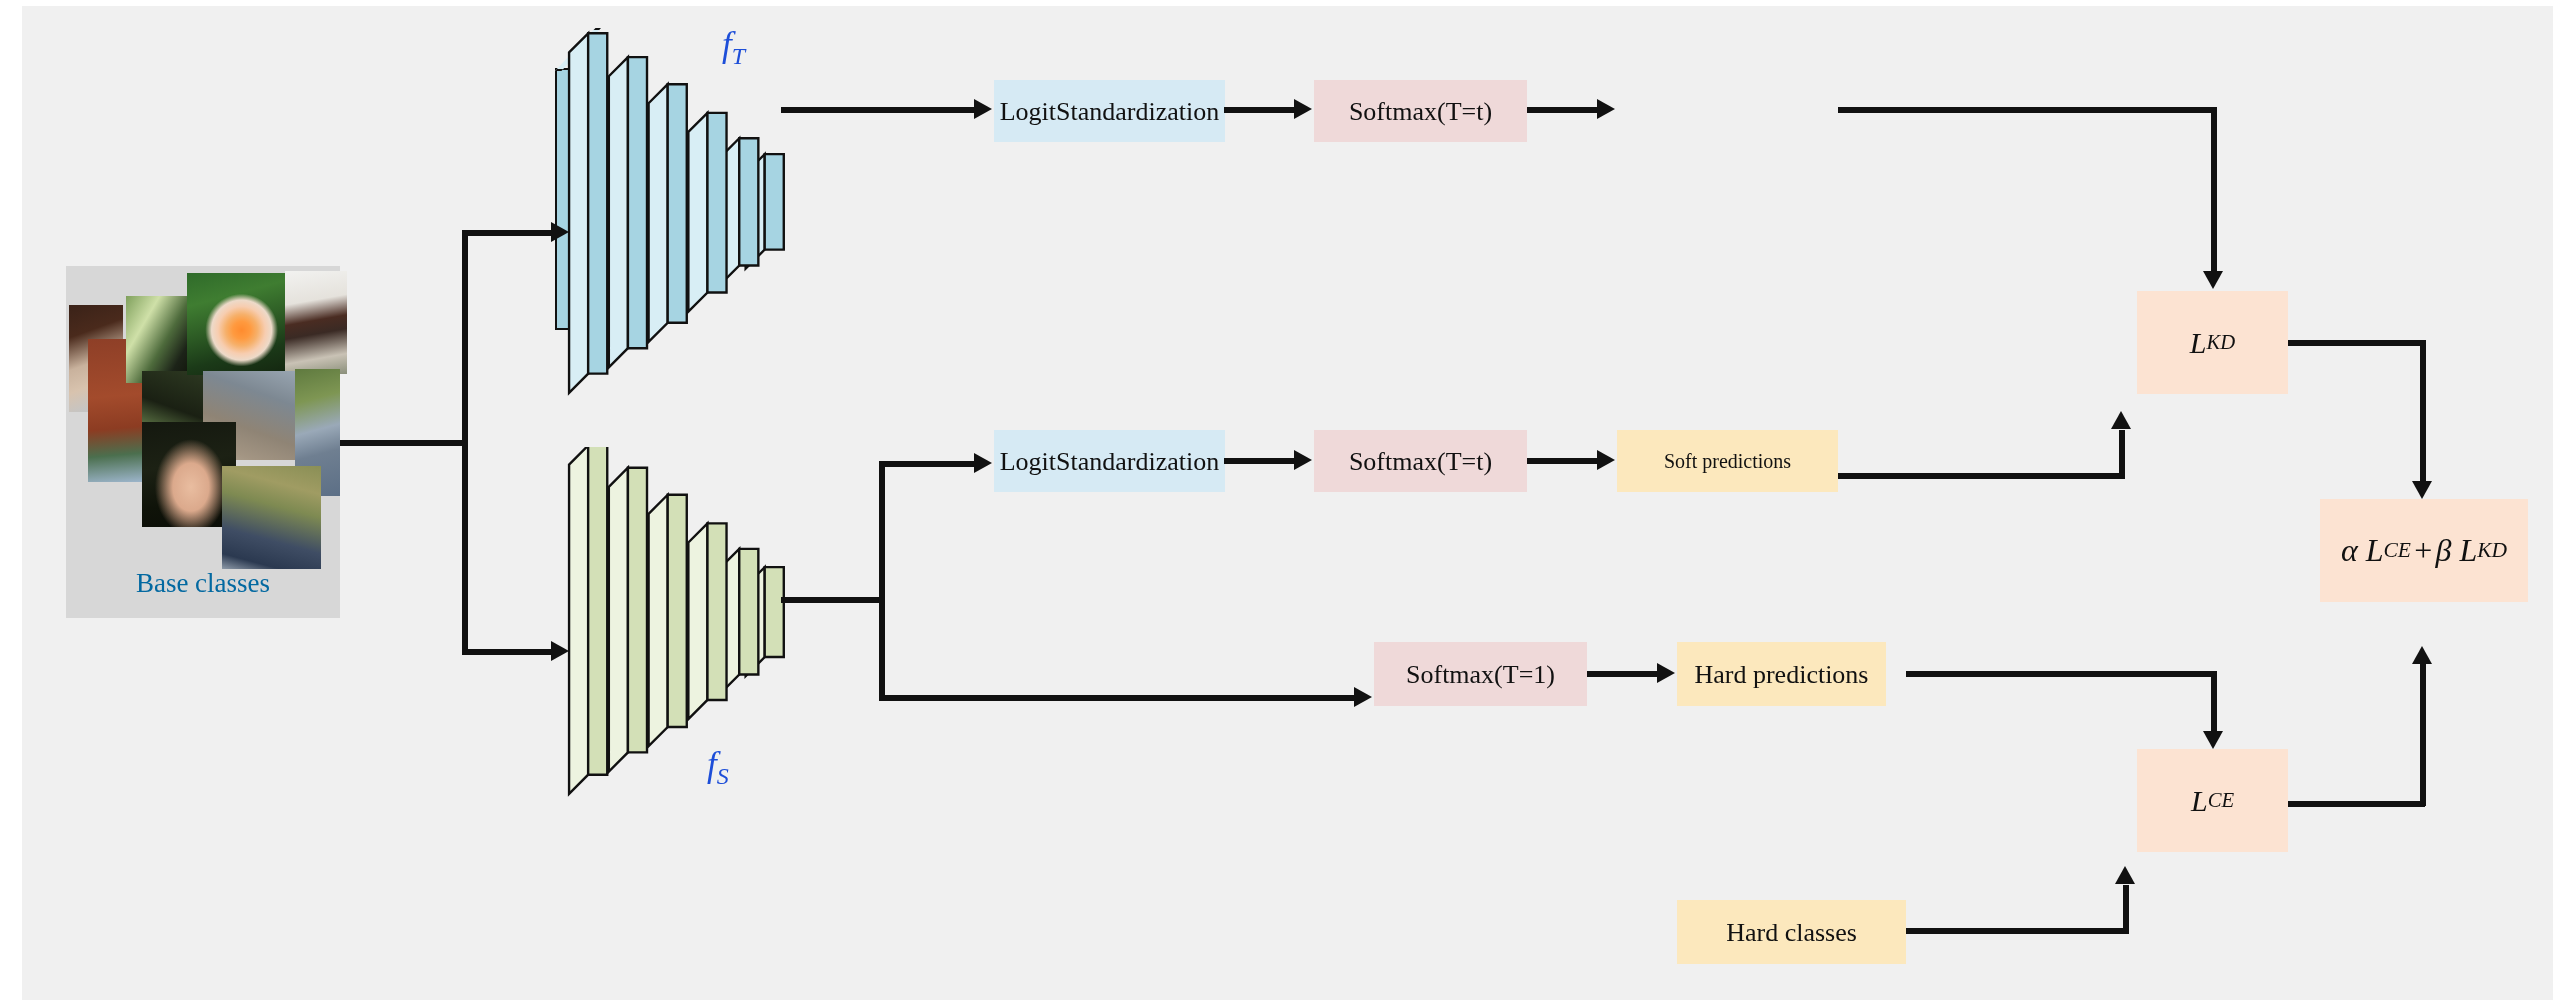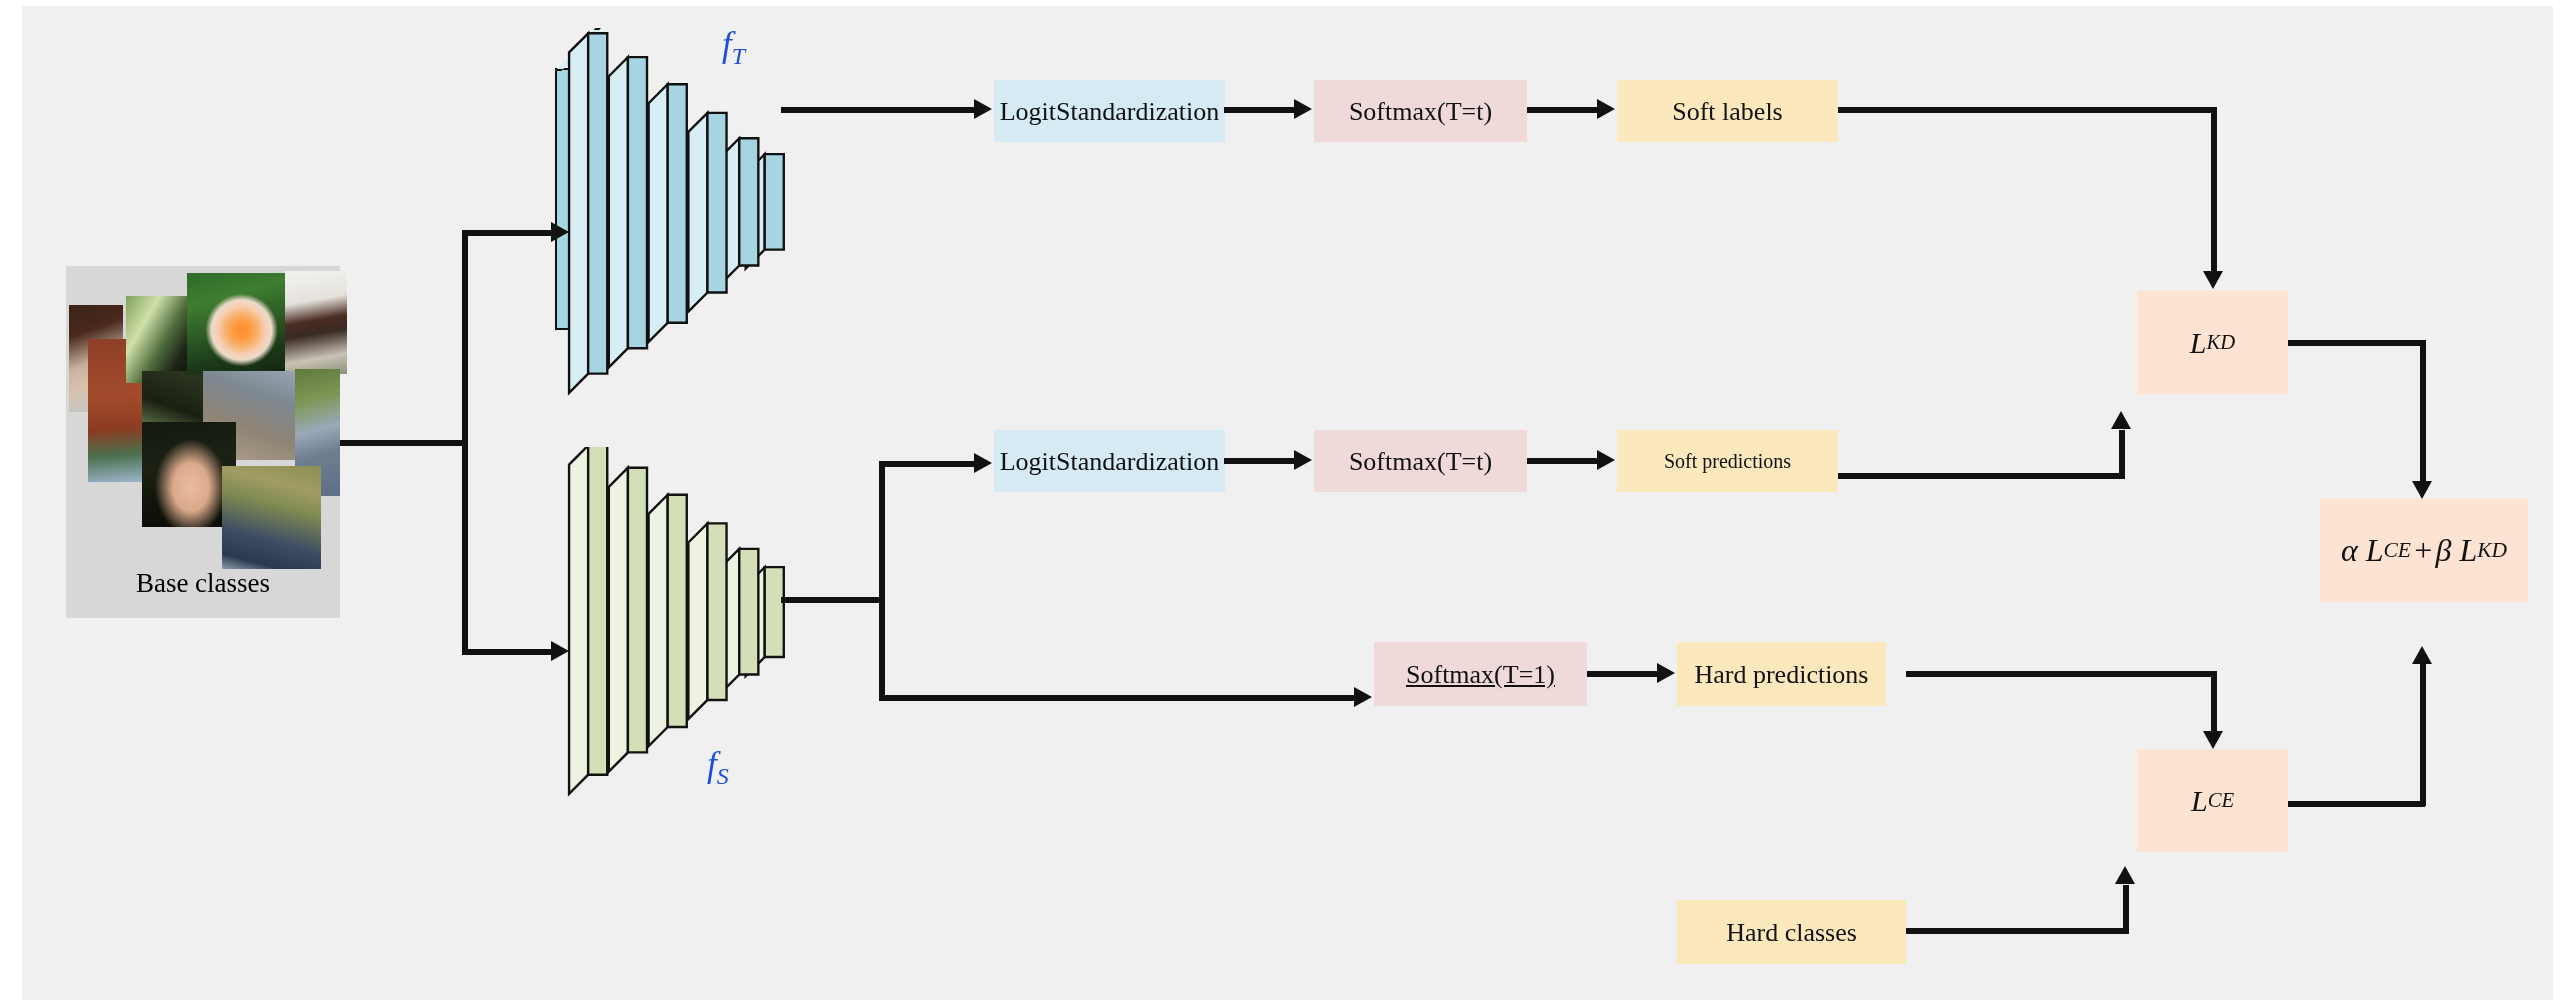--- a/index.html
+++ b/index.html
@@ -5,21 +5,21 @@
   html,body{margin:0;padding:0;background:#ffffff;}
   body{width:2576px;height:1007px;font-family:"Liberation Serif",serif;}
   #stage{position:relative;width:2576px;height:1007px;background:#ffffff;overflow:hidden;}
   #canvas{position:absolute;left:22px;top:6.4px;width:2531px;height:994px;background:#f0f0f0;}
   .abs{position:absolute;}
 
   
   .collage-box{position:absolute;left:44px;top:260px;width:274px;height:352px;background:#d7d7d7;}
   .thumb{position:absolute;background-size:cover;background-repeat:no-repeat;}
   .collage-label{position:absolute;left:0;top:302px;width:274px;text-align:center;
-       font-size:27px;color:#000000;font-family:"Liberation Serif",serif;}
+       font-size:27px;color:#0369a1;font-family:"Liberation Serif",serif;}
 
   
   .net{position:absolute;}
   .slab{position:absolute;}
   .slab .face{position:absolute;left:0;top:0;width:100%;height:100%;border:2px solid #111;box-sizing:border-box;}
 
   .netlabel{position:absolute;font-style:italic;font-size:35px;color:#1d4ed8;
        font-family:"Liberation Serif",serif;}
   .netlabel sub{font-size:24px;font-style:italic;}
 
@@ -183,23 +183,20 @@
   <div class="hline" style="left:1202px;top:101px;width:72px;"></div>
   <div class="arrow-r" style="left:1272px;top:93px;"></div>
 
   <div class="pbox" style="left:1292px;top:74px;width:213px;height:62px;background:#efd9d9;font-size:26px;">
     <span>Softmax(T=t)</span>
   </div>
 
   <div class="hline" style="left:1505px;top:101px;width:72px;"></div>
   <div class="arrow-r" style="left:1575px;top:93px;"></div>
 
-  <div class="pbox" style="left:1595px;top:74px;width:221px;height:62px;background:#fce8bd;font-size:26px;">
-    <span>Soft labels</span>
-  </div>
 
   <div class="hline" style="left:1816px;top:101px;width:378px;"></div>
   <div class="vline" style="left:2189px;top:101px;height:167px;"></div>
   <div class="arrow-d" style="left:2181px;top:265px;"></div>
 
   <div class="hline" style="left:759px;top:591px;width:103px;"></div>
   <div class="vline" style="left:857px;top:455px;height:239px;"></div>
 
   <div class="hline" style="left:857px;top:455px;width:97px;"></div>
   <div class="arrow-r" style="left:952px;top:447px;"></div>
@@ -223,21 +220,21 @@
     <span>Soft predictions</span>
   </div>
 
   <div class="hline" style="left:1816px;top:467px;width:286px;"></div>
   <div class="vline" style="left:2097px;top:424px;height:49px;"></div>
   <div class="arrow-u" style="left:2089px;top:405px;"></div>
 
   <div class="hline" style="left:857px;top:689px;width:477px;"></div>
   <div class="arrow-r" style="left:1332px;top:681px;"></div>
 
-  <div class="pbox" style="left:1352px;top:636px;width:213px;height:64px;background:#efd9d9;font-size:26px;text-decoration:underline;">
+  <div class="pbox" style="left:1352px;top:636px;width:213px;height:64px;background:#efd9d9;font-size:26px;">
     <span>Softmax(T=1)</span>
   </div>
 
   <div class="hline" style="left:1565px;top:665px;width:72px;"></div>
   <div class="arrow-r" style="left:1635px;top:657px;"></div>
 
   <div class="pbox" style="left:1655px;top:636px;width:209px;height:64px;background:#fce8bd;font-size:26px;">
     <span>Hard predictions</span>
   </div>
 

